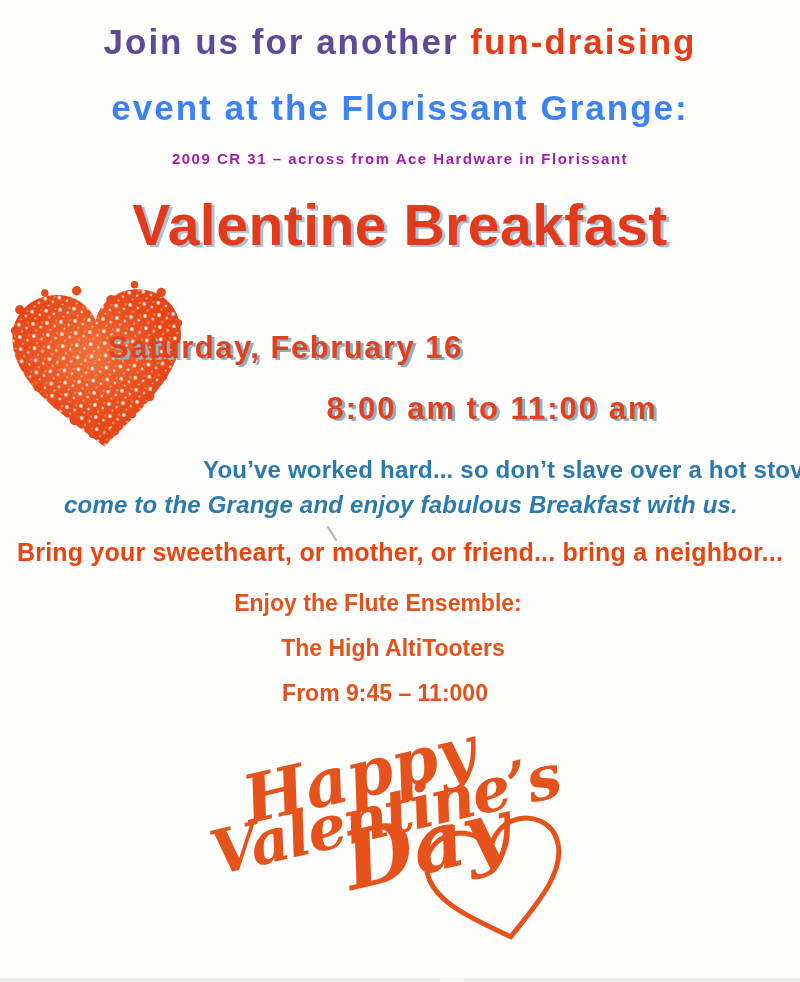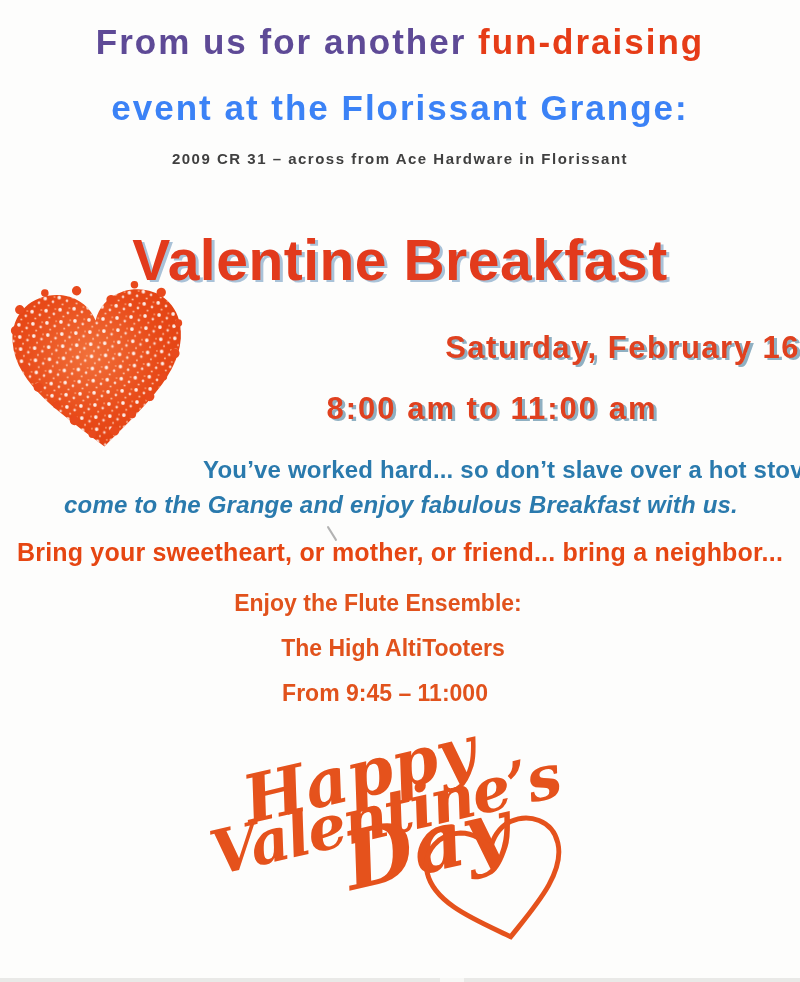--- a/index.html
+++ b/index.html
@@ -16,30 +16,30 @@
     white-space:nowrap;
   }
   .headline .accent{color:#e63c17;}
   .headline2{
     left:0;top:88px;width:100%;text-align:center;
     font-size:35px;font-weight:700;letter-spacing:2px;color:#3b82f6;
     white-space:nowrap;
   }
   .address{
     left:0;top:150px;width:100%;text-align:center;
-    font-size:15px;font-weight:700;letter-spacing:1.5px;color:#404040;
+    font-size:15px;font-weight:700;letter-spacing:1.5px;color:#a21caf;
   }
   .big-title{
     left:0;top:192px;width:100%;text-align:center;
     font-size:57px;font-weight:800;letter-spacing:0.5px;color:#e23a1c;
-    text-shadow:3px 2px 0 #a9c2d8;white-space:nowrap;margin-top:35px;
+    text-shadow:3px 2px 0 #a9c2d8;white-space:nowrap;
   }
   .event-date{
-    left:0;top:330px;width:100%;box-sizing:border-box;padding-left:84px;
-    text-align:right;font-size:31px;font-weight:700;letter-spacing:1.5px;
+    left:0;top:330px;width:100%;box-sizing:border-box;padding-left:108px;
+    text-align:left;font-size:31px;font-weight:700;letter-spacing:1.5px;
     color:#e0411f;text-shadow:3px 2px 0 #8fb0c2;white-space:nowrap;
   }
   .event-time{
     left:0;top:391px;width:100%;box-sizing:border-box;padding-left:184px;
     text-align:center;font-size:31px;font-weight:700;letter-spacing:2px;
     color:#e0411f;text-shadow:3px 2px 0 #8fb0c2;white-space:nowrap;
   }
   .msg-line1{
     left:203px;top:456px;font-size:24px;font-weight:600;color:#2a7aad;
     letter-spacing:0.2px;white-space:nowrap;
@@ -81,21 +81,21 @@
     left:0;bottom:0;width:100%;height:4px;
     background:linear-gradient(to right,#e9e9e7 0 55%,#f7f7f5 55% 58%,#e9e9e7 58% 100%);
   }
 </style>
 </head>
 <body>
 
 <div class="page">
 
   <div class="abs headline">
-    <span>From us for another</span>
+    <span>Join us for another</span>
     <span class="accent">fun-draising</span>
   </div>
 
   <div class="abs headline2">event at the Florissant Grange:</div>
 
   <div class="abs address">2009 CR 31 – across from Ace Hardware in Florissant</div>
 
   <div class="abs big-title">Valentine Breakfast</div>
 
   <svg class="abs hearts-img" viewBox="0 0 200 190" xmlns="http://www.w3.org/2000/svg" aria-hidden="true">

